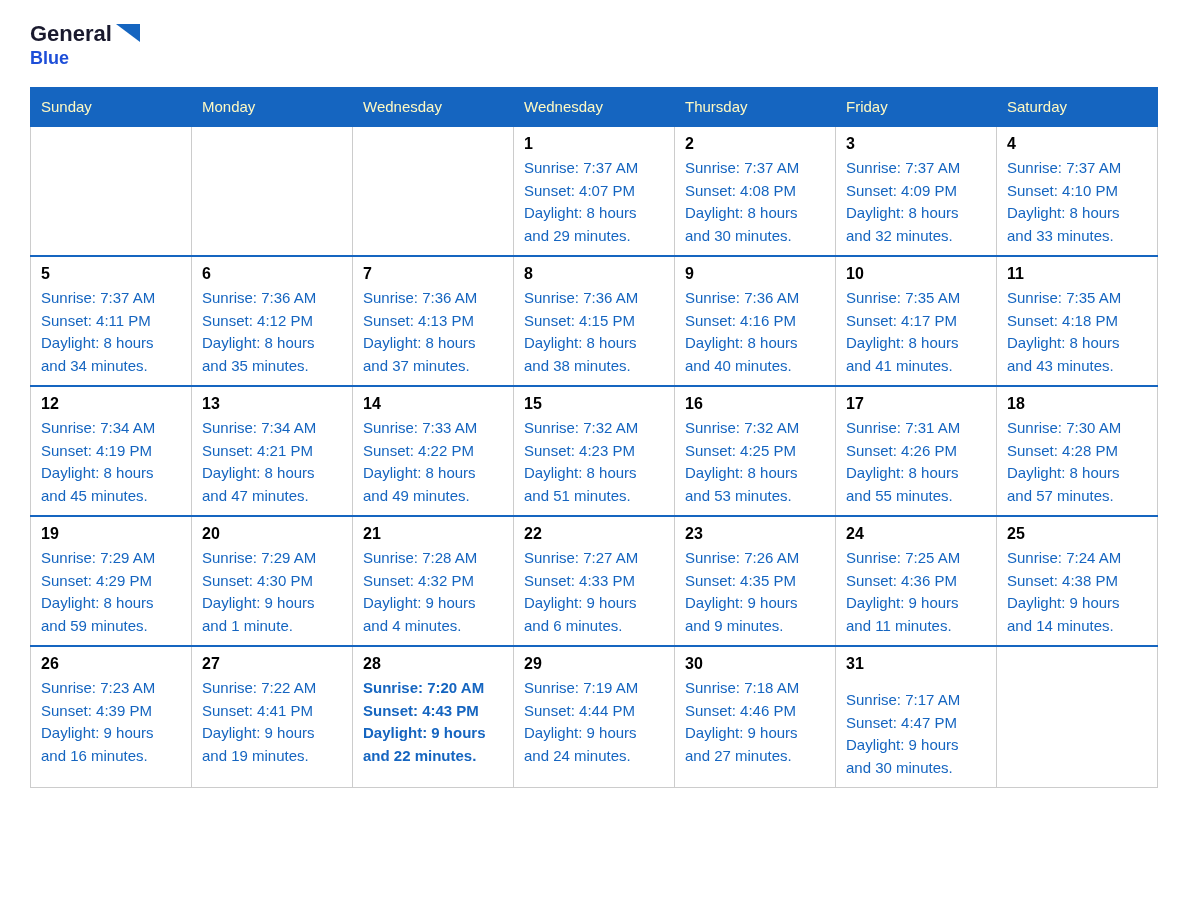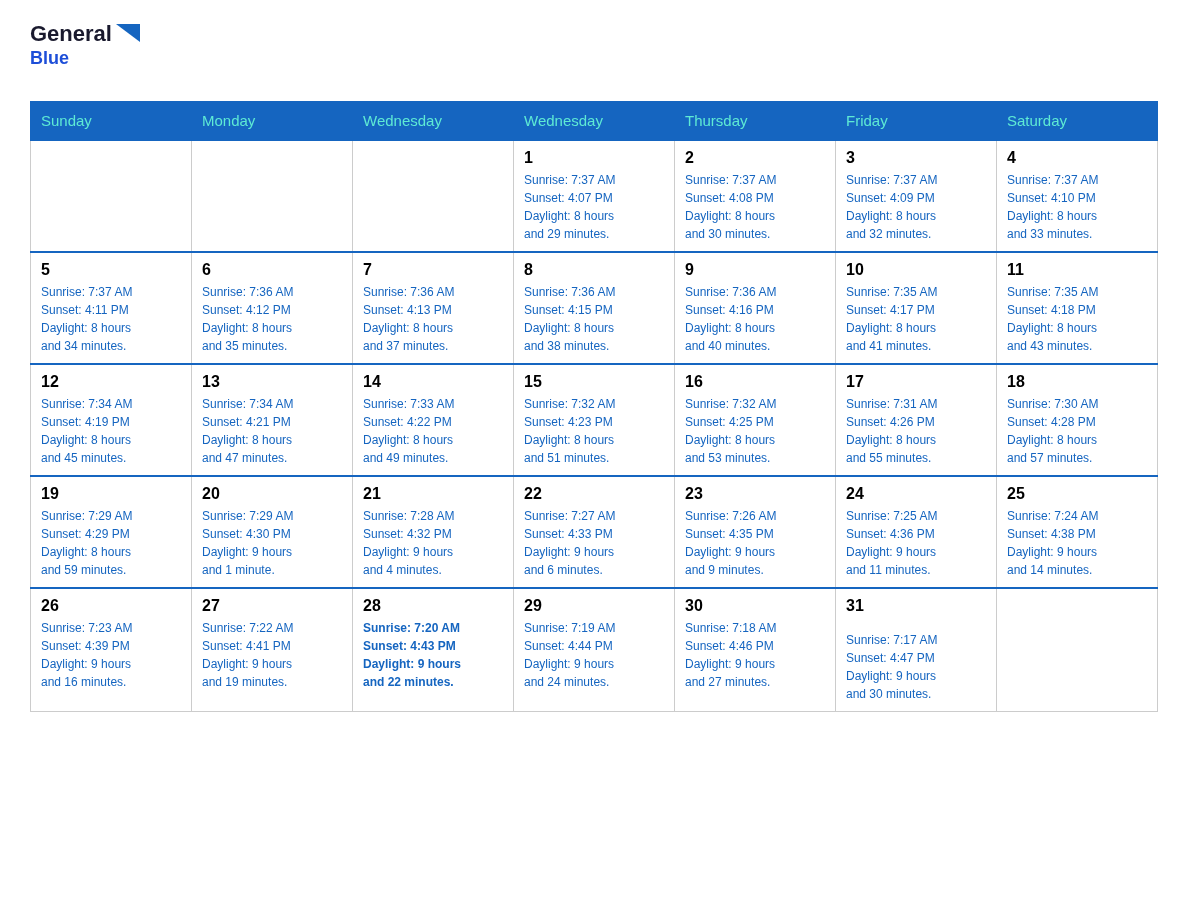--- a/index.html
+++ b/index.html
@@ -8,21 +8,21 @@
       background: #fff;
       color: #000;
       width: 1188px;
       min-height: 918px;
       padding: 20px 30px;
     }
     .header {
       display: flex;
       justify-content: space-between;
       align-items: flex-start;
-      margin-bottom: 32px;
+      margin-bottom: 18px;
     }
     .logo-text-general {
       font-size: 22px;
       font-weight: bold;
       color: #1a1a2e;
     }
     .logo-text-blue {
       font-size: 18px;
       font-weight: bold;
       color: #1d4ed8;
@@ -48,21 +48,21 @@
     }
     table {
       width: 100%;
       border-collapse: collapse;
       table-layout: fixed;
     }
     thead tr {
       background-color: #1565c0;
     }
     thead th {
-      color: #5eead4;
+      color: #fef9c3;
       font-size: 15px;
       font-weight: normal;
       padding: 10px 10px;
       text-align: left;
       border: 1px solid #1565c0;
     }
     tbody td {
       vertical-align: top;
       border: 1px solid #ccc;
       padding: 8px 10px;
@@ -75,21 +75,21 @@
     }
     .day-number {
       font-size: 16px;
       font-weight: bold;
       color: #000;
       display: block;
       margin-bottom: 4px;
     }
     .day-info {
       color: #1565c0;
-      font-size: 12px;
+      font-size: 15px;
       line-height: 1.5;
     }
     .empty-cell {
       background: #fff;
     }
     .logo-wrapper {
       display: flex;
       flex-direction: column;
       align-items: flex-start;
     }

